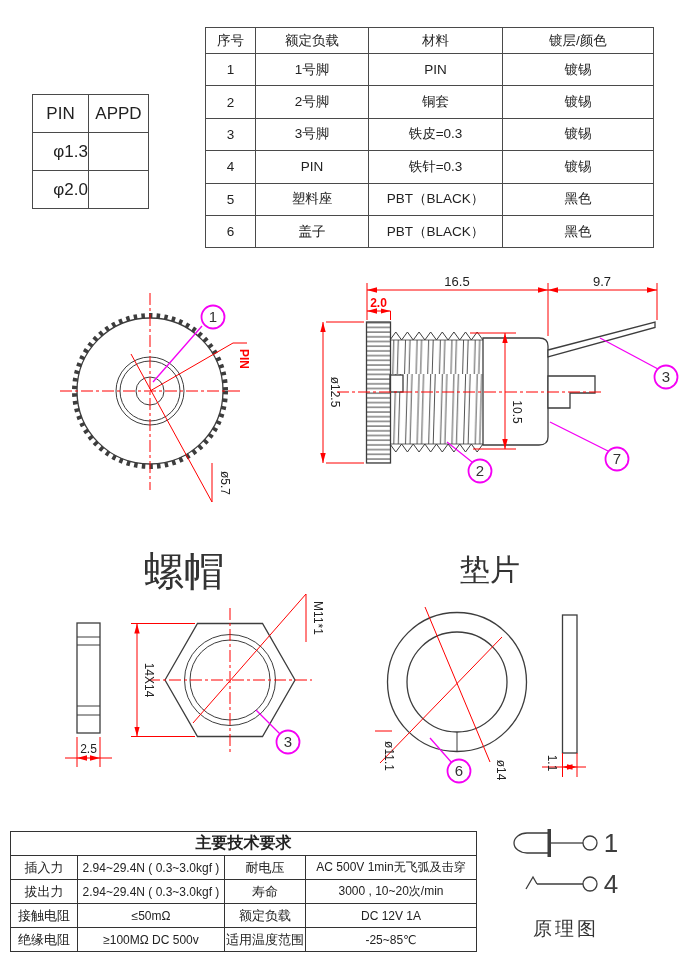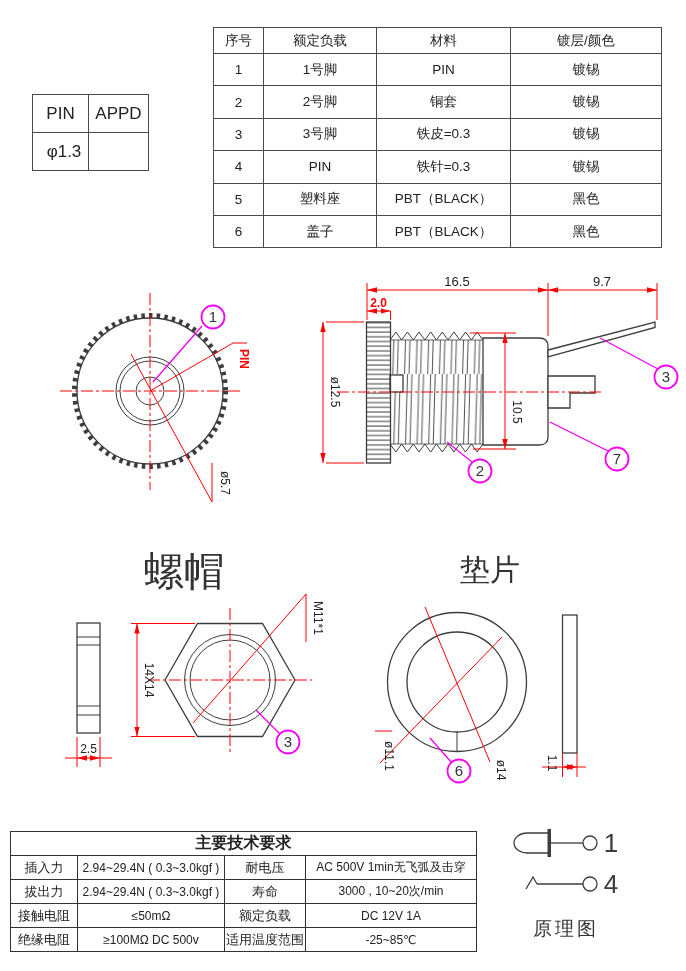--- a/index.html
+++ b/index.html
@@ -1,24 +1,24 @@
 <!DOCTYPE html>
 <html><head>
 <meta charset="utf-8">
 <style>
   html,body{margin:0;padding:0;background:#fff;}
   #page{position:relative;width:686px;height:971px;background:#fff;overflow:hidden;
         font-family:"Liberation Sans","DejaVu Sans",sans-serif;color:#222;}
   table.t{border-collapse:collapse;table-layout:fixed;position:absolute;background:#fff;}
   table.t td{border:1px solid #4a4a4a;text-align:center;padding:0;overflow:hidden;white-space:nowrap;}
-  table.parts{left:205px;top:27px;width:448px;font-size:13.5px;margin-left:8px;}
+  table.parts{left:205px;top:27px;width:448px;font-size:13.5px;}
   table.parts tr{height:32.4px;} table.parts tr.hh{height:26px;}
   table.pin{left:32px;top:94px;width:116px;font-size:17px;}
   table.pin tr{height:38px;}
-  table.pin td.l{text-align:center;padding-left:7px;}
+  table.pin td.l{text-align:right;padding-left:7px;}
   table.spec{left:10px;top:831px;width:466px;font-size:13px;}
   table.spec td{border-color:#333;}
   table.spec tr{height:24px;}
   table.spec td.ttl{font-weight:bold;font-size:16px;}
   table.spec td.v{font-size:12px;}
   svg{position:absolute;overflow:visible;}
   svg text{font-family:"Liberation Sans","DejaVu Sans",sans-serif;}
   .blk{stroke:#3d3d3d;fill:none;stroke-width:1.3;}
   .blk1{stroke:#3d3d3d;fill:none;stroke-width:1;}
   .thin{stroke:#3d3d3d;fill:none;stroke-width:0.8;}
@@ -45,20 +45,24 @@
       </colgroup>
     <tbody>
         <tr>
       <td>PIN</td>
       <td>APPD</td>
     </tr>
     <tr>
       <td class="l">φ1.3</td>
       <td></td>
     </tr>
+    <tr>
+      <td class="l">φ2.0</td>
+      <td></td>
+    </tr>
   </tbody>
     </table>
 
   <table class="t parts">
     <colgroup>
         <col style="width:50px">
         <col style="width:113px">
         <col style="width:134px">
         <col style="width:151px">
       </colgroup>

